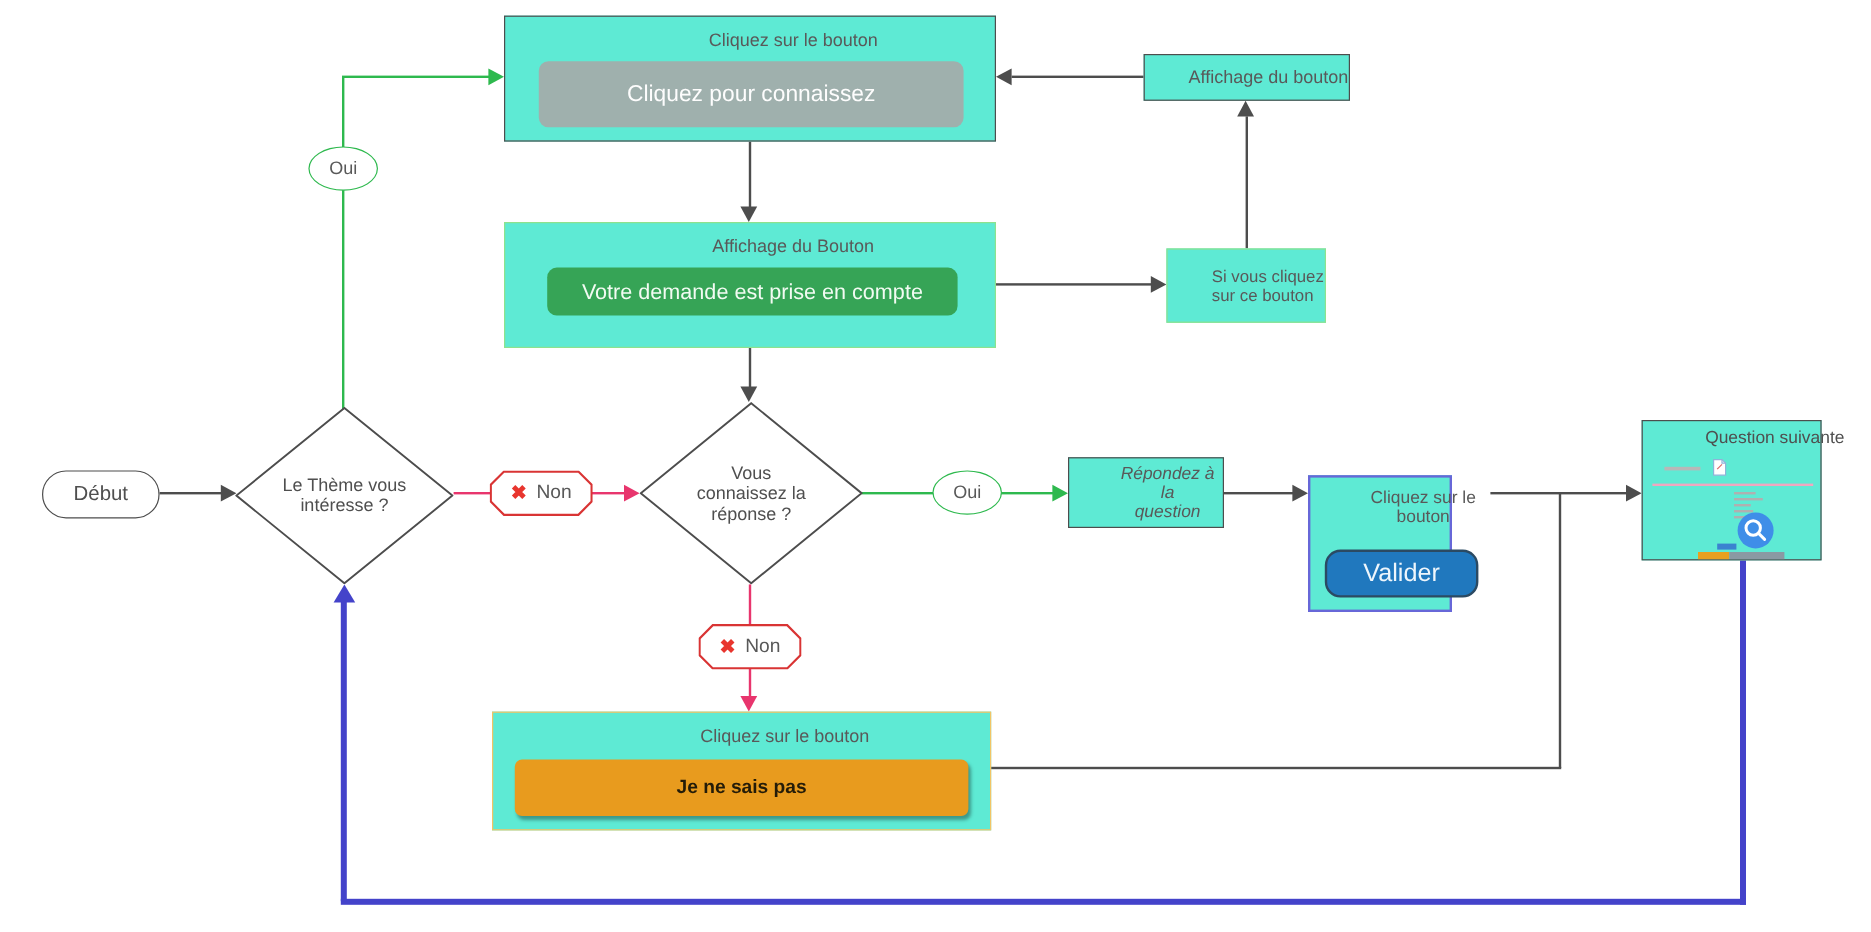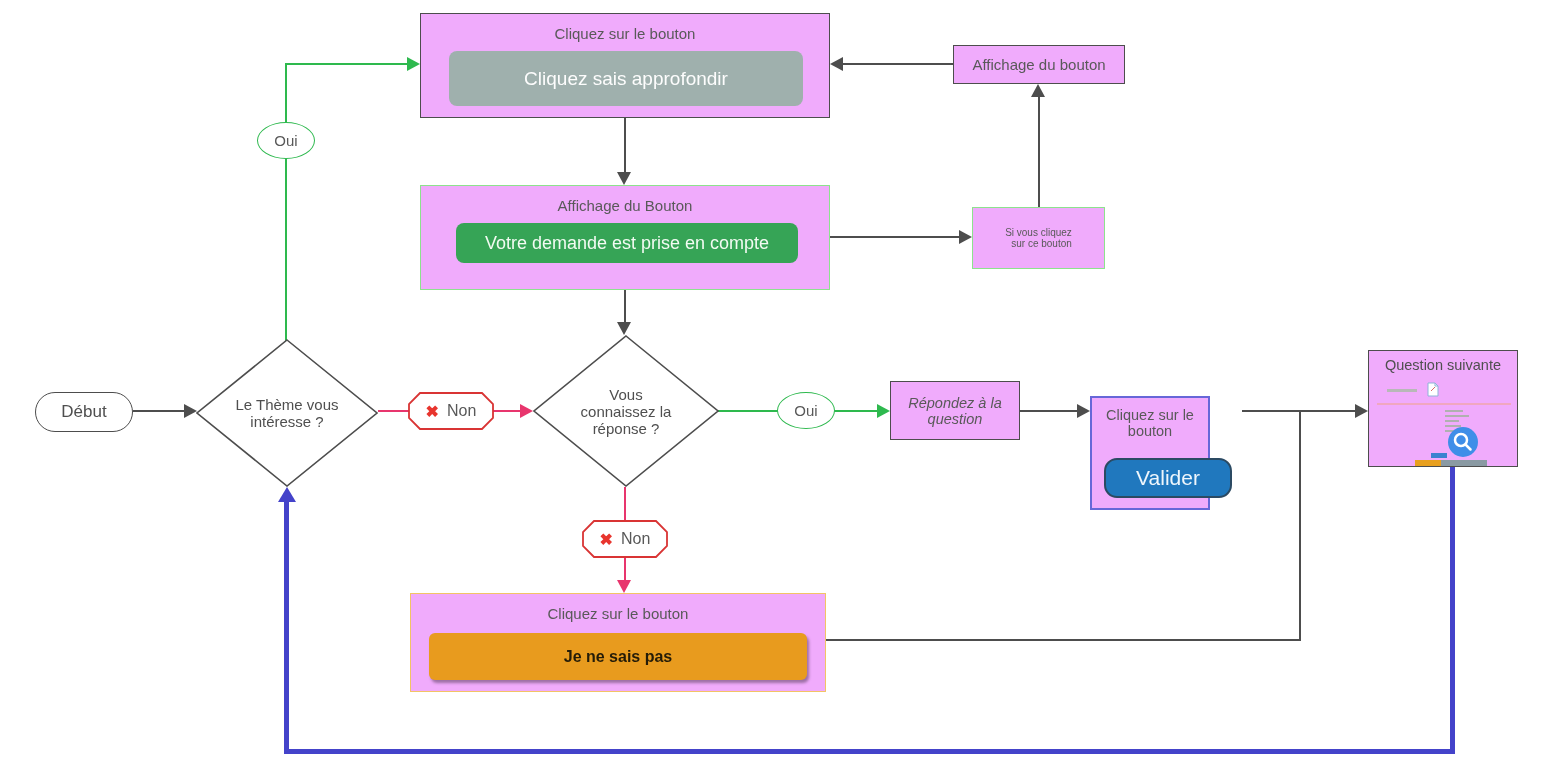--- a/index.html
+++ b/index.html
@@ -17,21 +17,21 @@
   .arr { position:absolute; width:0; height:0; }
   .arr-right-black { border-top:7px solid transparent; border-bottom:7px solid transparent; border-left:13px solid #4d4d4d; }
   .arr-left-black  { border-top:7px solid transparent; border-bottom:7px solid transparent; border-right:13px solid #4d4d4d; }
   .arr-down-black  { border-left:7px solid transparent; border-right:7px solid transparent; border-top:13px solid #4d4d4d; }
   .arr-up-black    { border-left:7px solid transparent; border-right:7px solid transparent; border-bottom:13px solid #4d4d4d; }
   .arr-right-green { border-top:7px solid transparent; border-bottom:7px solid transparent; border-left:13px solid #2eb94e; }
   .arr-right-pink  { border-top:7px solid transparent; border-bottom:7px solid transparent; border-left:13px solid #e8356d; }
   .arr-down-pink   { border-left:7px solid transparent; border-right:7px solid transparent; border-top:13px solid #e8356d; }
   .arr-up-blue     { border-left:9px solid transparent; border-right:9px solid transparent; border-bottom:15px solid #4443ca; }
 
-  .node-box { position:absolute; background:#f0abfc; border:1.6px solid #4d4d4d; }
+  .node-box { position:absolute; background:#5eead4; border:1.6px solid #4d4d4d;padding-left:36px; }
   .node-box.green-border { border-color:#8de28d; }
   .node-box.blue-border  { border-color:#6767d8; border-width:2px; }
   .node-box.orange-border{ border-color:#f2c465; }
 
   .hdr { position:absolute; width:100%; text-align:center; color:#595959; font-size:15px; }
   .ml { white-space:pre-line; }
 
   .btn { position:absolute; display:flex; align-items:center; justify-content:center; border-radius:8px; }
   .btn-gray   { background:#9fb0ad; color:#fdfdfd; font-size:19px; }
   .btn-green  { background:#36a456; color:#f2fbf2; font-size:18px; }
@@ -123,34 +123,34 @@
     <div class="dtext ml">Le Thème vous
 intéresse ?</div>
   </div>
 
   <div class="oval" style="left:257px; top:122px; width:58px; height:37px;">
     <span>Oui</span>
   </div>
 
   <div class="node-box" style="left:420px; top:13px; width:410px; height:105px;">
     <div class="hdr" style="top:11px;">Cliquez sur le bouton</div>
-    <div class="btn btn-gray" style="left:28px; top:37px; width:354px; height:55px;">Cliquez sais approfondir</div>
+    <div class="btn btn-gray" style="left:28px; top:37px; width:354px; height:55px;">Cliquez pour connaissez</div>
   </div>
 
   <div class="node-box" style="left:953px; top:45px; width:172px; height:39px; display:flex; align-items:center; justify-content:center;">
     <span style="font-size:15px; color:#595959;">Affichage du bouton</span>
   </div>
 
   <div class="node-box green-border" style="left:420px; top:185px; width:410px; height:105px;">
     <div class="hdr" style="top:11px;">Affichage du Bouton</div>
     <div class="btn btn-green" style="left:35px; top:37px; width:342px; height:40px;">Votre demande est prise en compte</div>
   </div>
 
   <div class="node-box green-border" style="left:972px; top:207px; width:133px; height:62px; display:flex; align-items:center; justify-content:center;">
-    <span class="ml" style="font-size:10px; color:#595959; text-align:right;">Si vous cliquez
+    <span class="ml" style="font-size:14px; color:#595959; text-align:left;">Si vous cliquez
 sur ce bouton</span>
   </div>
 
   <div class="badge" style="left:408px; top:392px;">
     <svg width="86" height="38" viewBox="0 0 86 38">
       <polygon points="12,1 74,1 85,12 85,26 74,37 12,37 1,26 1,12" fill="#ffffff" stroke="#d93434" stroke-width="1.8"></polygon>
     </svg>
     <div class="bcontent">
       <span class="x-ico">✖</span>
       <span class="btext">Non</span>

